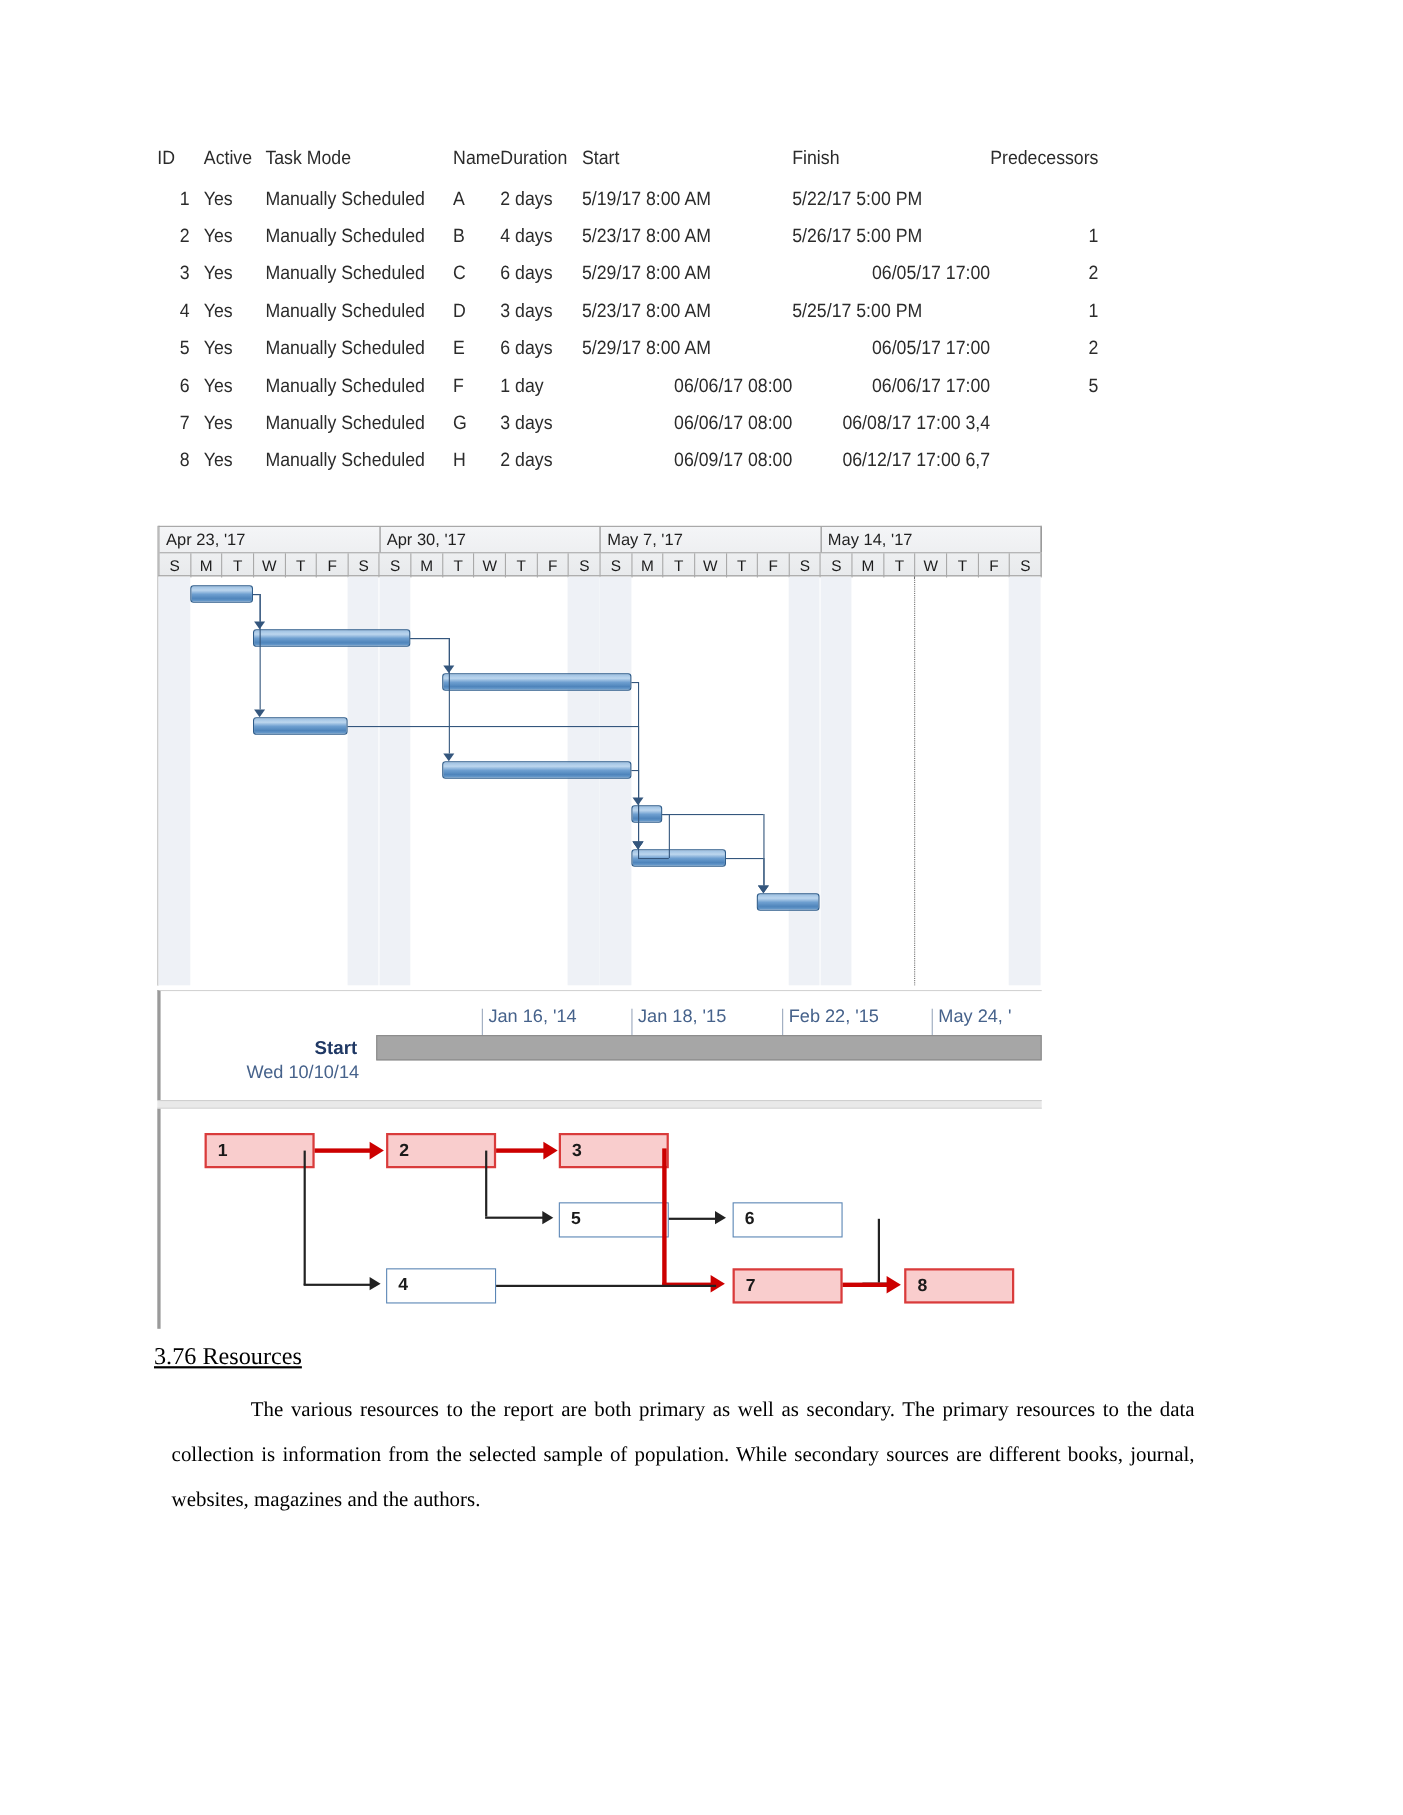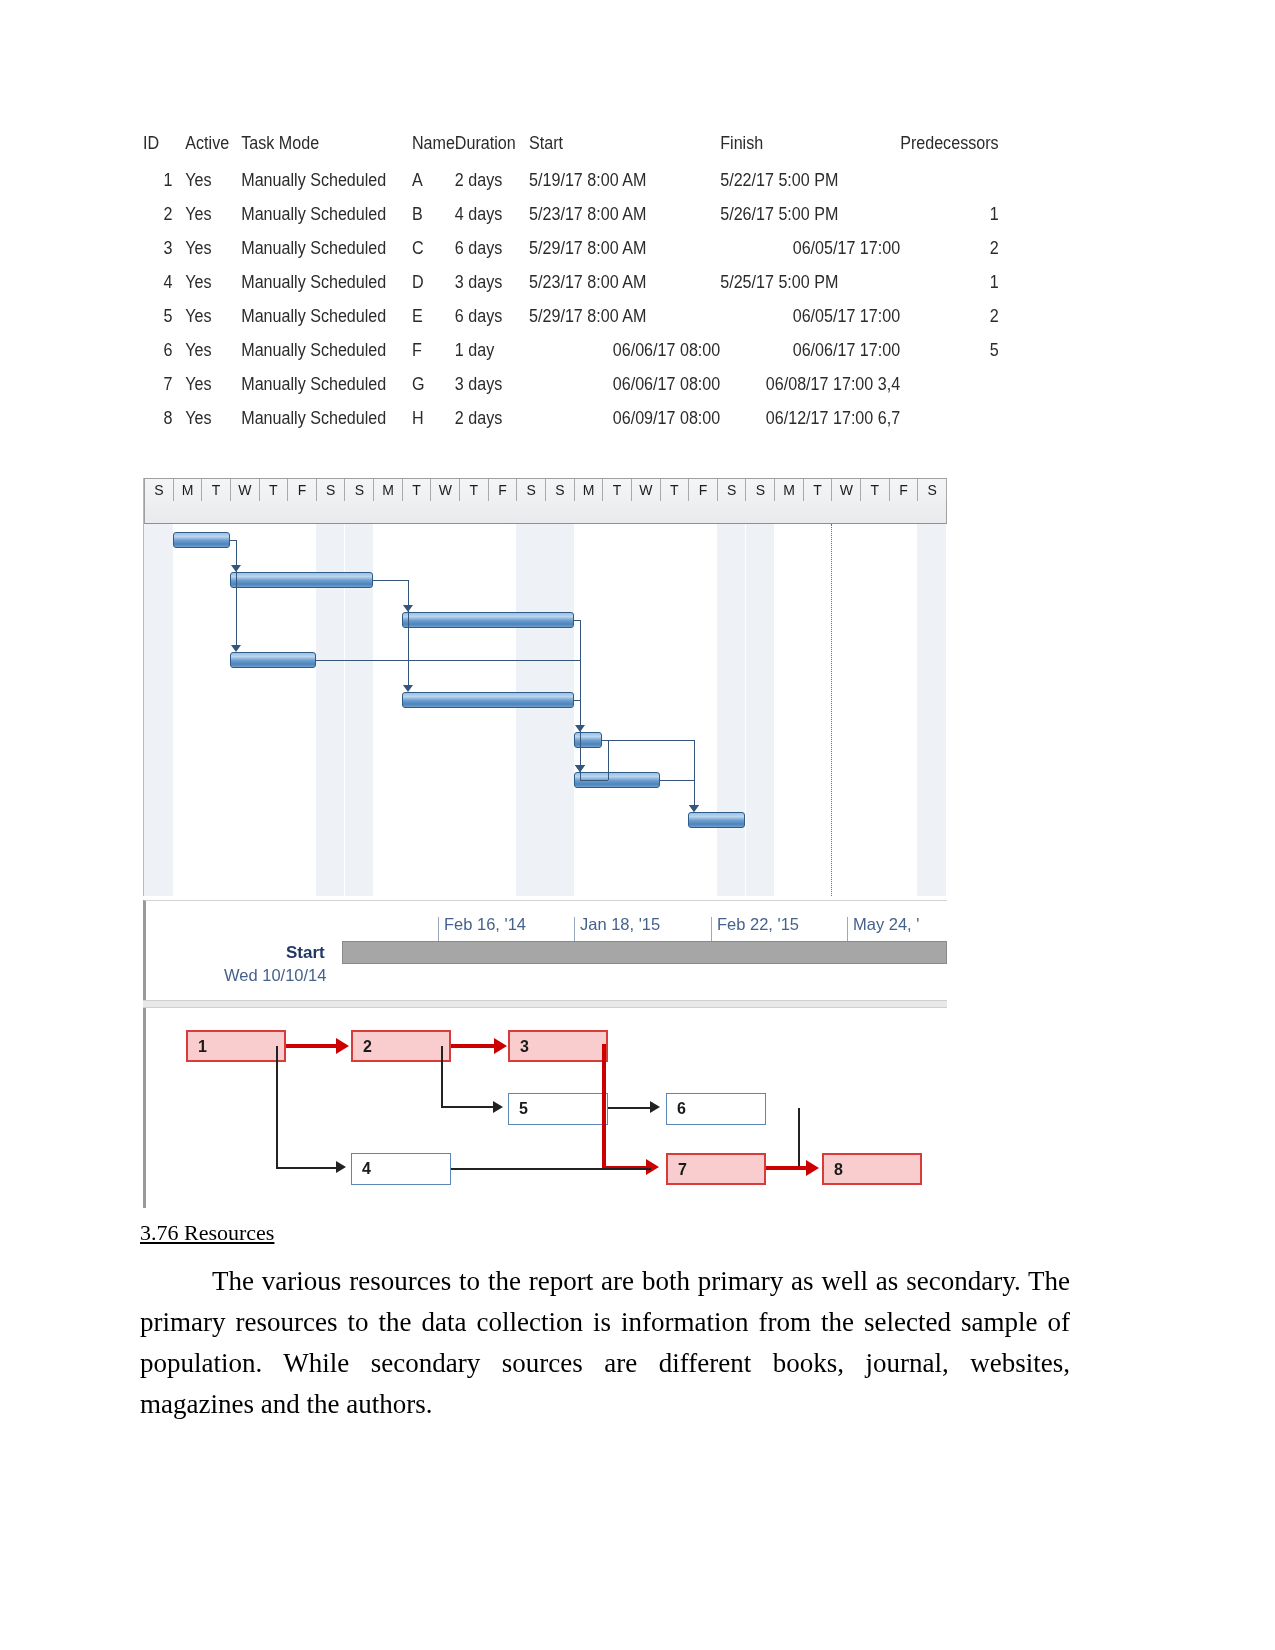--- a/index.html
+++ b/index.html
@@ -238,25 +238,25 @@
     position: absolute;
     left: 140px;
     top: 1220px;
     font-family: "Liberation Serif", serif;
     font-size: 22px;
     color: #000;
     text-decoration: underline;
   }
   .para {
     position: absolute;
-    left: 140px;
+    left: 156px;
     top: 1261px;
     width: 930px;
     font-family: "Liberation Serif", serif;
-    font-size: 27px;
+    font-size: 19px;
     line-height: 41px;
     color: #000;
     text-align: justify;
     text-indent: 72px;
   }
 </style>
 </head>
 <body>
 
 <table class="task-table">
@@ -351,20 +351,26 @@
       <td class="col-dur">2 days</td>
       <td class="col-start ralign">06/09/17 08:00</td>
       <td class="col-finish ralign">06/12/17 17:00 6,7</td>
       <td class="col-pred"></td>
     </tr>
   </tbody>
 </table>
 
 <div class="gantt">
   <div class="gantt-hdr">
+    <div class="gantt-weeks" id="gantt-weeks">
+        <div class="gantt-week" style="left: 0px; width: 200.5px;">Apr 23, '17</div>
+        <div class="gantt-week" style="left: 200.5px; width: 200.5px;">Apr 30, '17</div>
+        <div class="gantt-week" style="left: 401px; width: 200.5px;">May 7, '17</div>
+        <div class="gantt-week" style="left: 601.5px; width: 200.5px;">May 14, '17</div>
+      </div>
     <div class="gantt-days" id="gantt-days">
         <div class="gantt-day" style="left: 0px; width: 28.6429px;">S</div>
         <div class="gantt-day" style="left: 28.6429px; width: 28.6429px;">M</div>
         <div class="gantt-day" style="left: 57.2857px; width: 28.6429px;">T</div>
         <div class="gantt-day" style="left: 85.9286px; width: 28.6429px;">W</div>
         <div class="gantt-day" style="left: 114.571px; width: 28.6429px;">T</div>
         <div class="gantt-day" style="left: 143.214px; width: 28.6429px;">F</div>
         <div class="gantt-day" style="left: 171.857px; width: 28.6429px;">S</div>
         <div class="gantt-day" style="left: 200.5px; width: 28.6429px;">S</div>
         <div class="gantt-day" style="left: 229.143px; width: 28.6429px;">M</div>
@@ -440,21 +446,21 @@
       <div class="lnk lnk-v" style="left: 550.214px; top: 256px; height: 25px;"></div>
       <div class="arrow" style="left: 545.214px; top: 281px;"></div>
     </div>
 </div>
 
 <div class="tl-wrap">
   <div class="tl-tick" style="left:292px"></div>
   <div class="tl-tick" style="left:428px"></div>
   <div class="tl-tick" style="left:565px"></div>
   <div class="tl-tick" style="left:701px"></div>
-  <div class="tl-tick-label" style="left:298px">Feb 16, '14</div>
+  <div class="tl-tick-label" style="left:298px">Jan 16, '14</div>
   <div class="tl-tick-label" style="left:434px">Jan 18, '15</div>
   <div class="tl-tick-label" style="left:571px">Feb 22, '15</div>
   <div class="tl-tick-label" style="left:707px">May 24, '</div>
   <div class="tl-start-label">Start</div>
   <div class="tl-bar"></div>
   <div class="tl-start-date">Wed 10/10/14</div>
 </div>
 <div class="tl-divider"></div>
 
 <div class="net">

